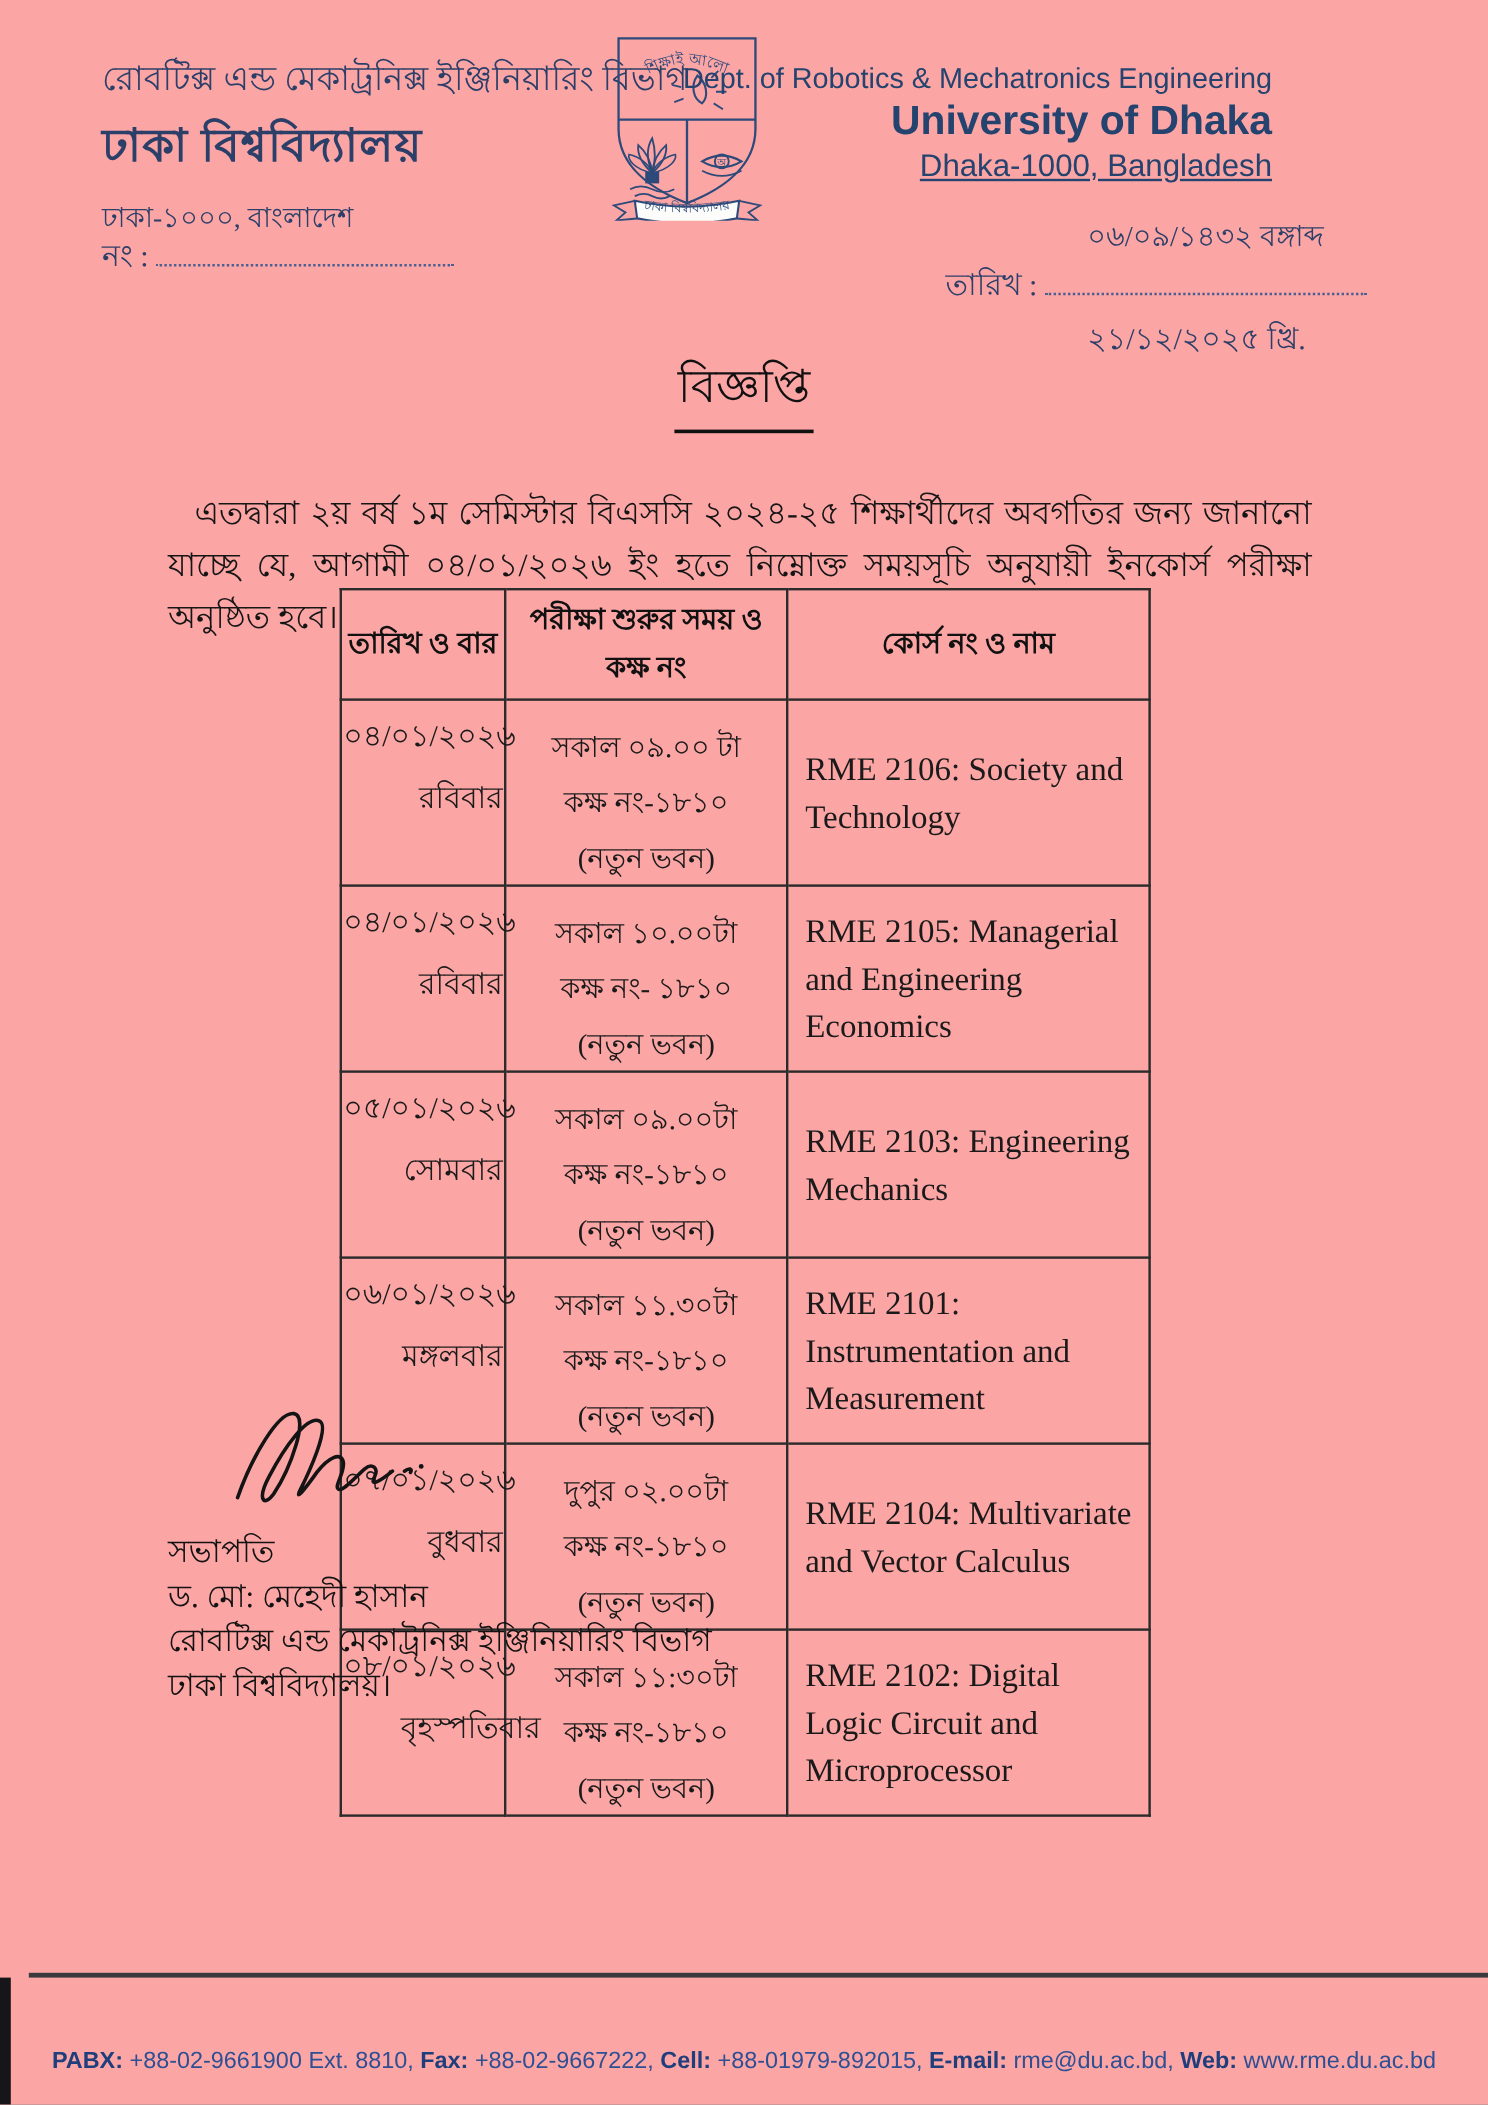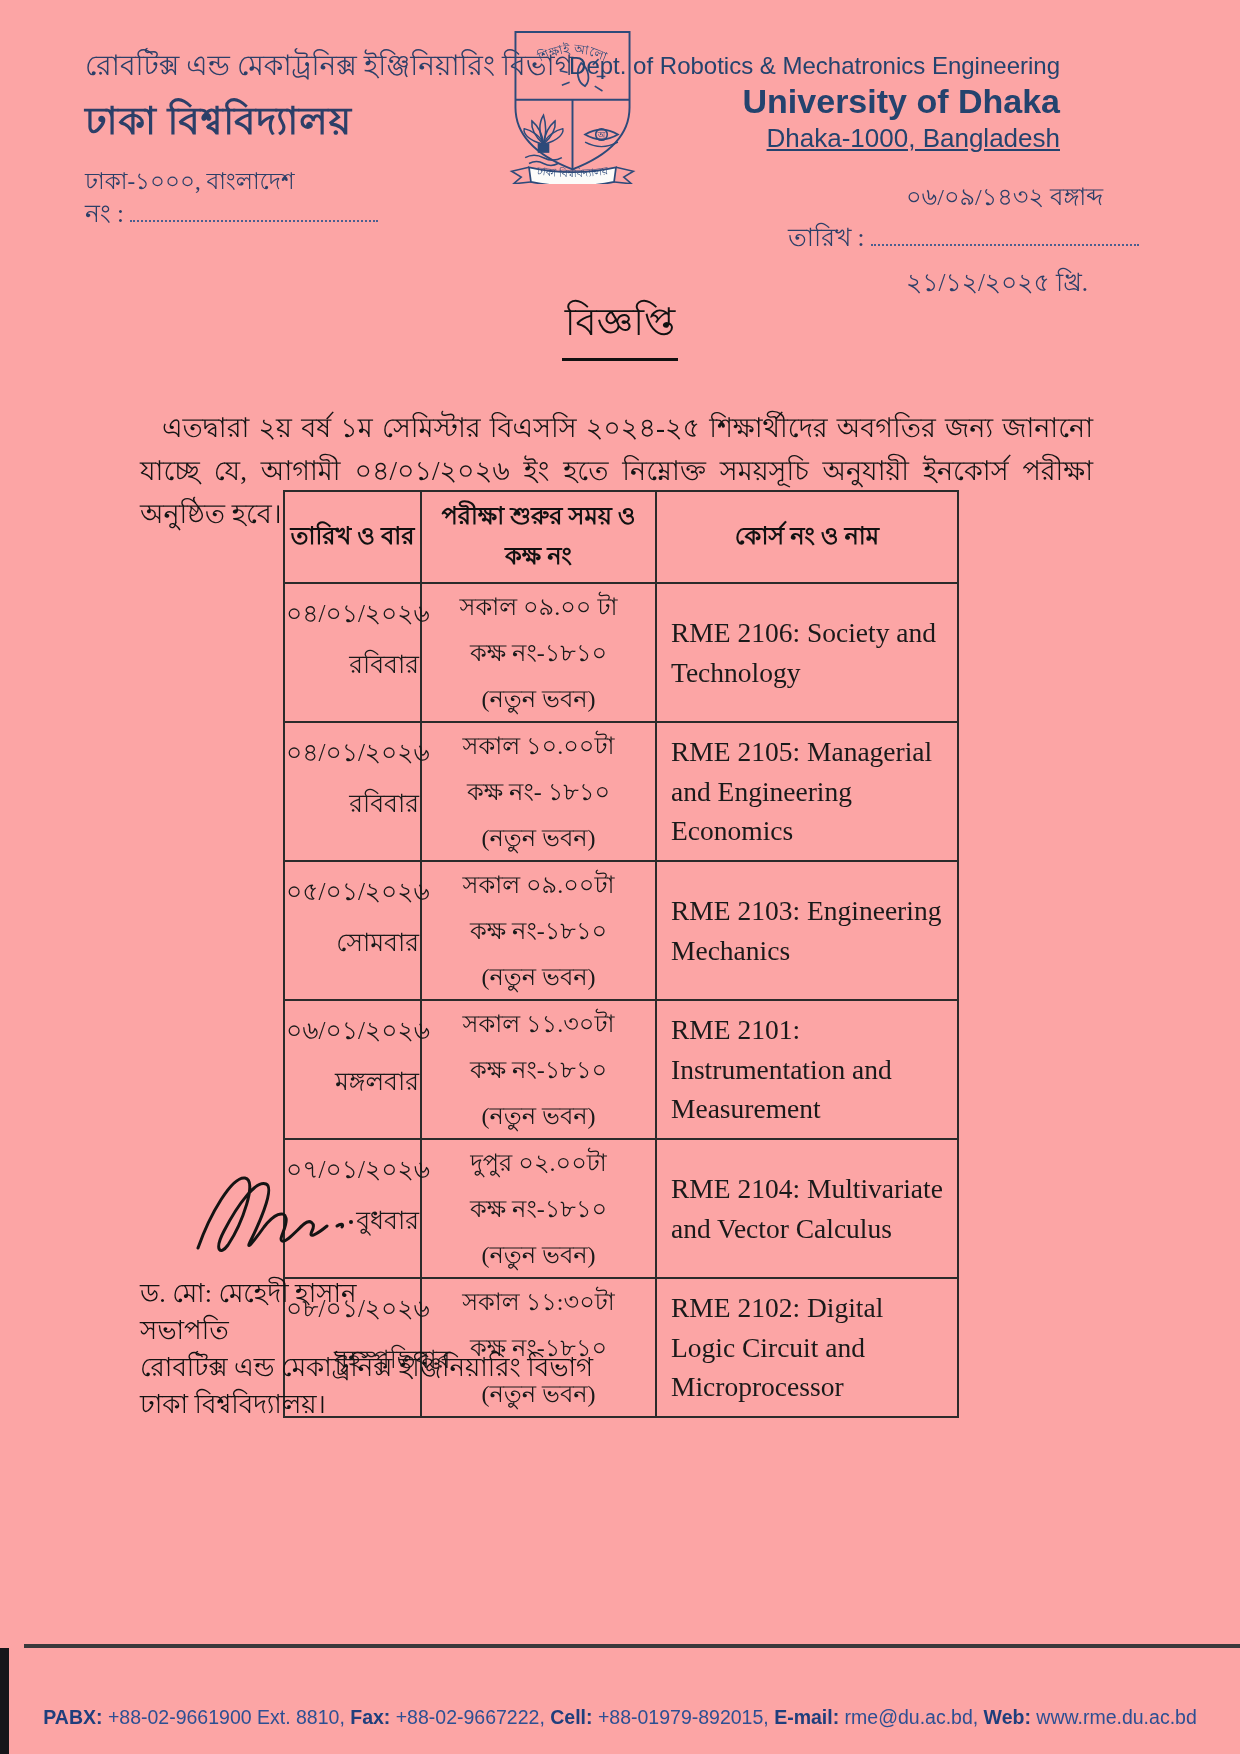--- a/index.html
+++ b/index.html
@@ -46,21 +46,21 @@
   
   table.schedule { position:absolute; left:283px; top:490px; width:674px;
                    border-collapse:collapse; table-layout:fixed; }
   table.schedule th, table.schedule td { border:2px solid #2b2b2b; }
   table.schedule th {
     font-size:24px; font-weight:bold; padding:5px 2px; text-align:center; color:#111;
   }
   col.c1 { width:137px; } col.c2 { width:235px; } col.c3 { width:302px; }
   td.cell-date { text-align:right; vertical-align:top; font-size:25px; padding-top:10px; height:118px; }
   td.cell-date .day { margin-top:8px;padding-left:48px; }
-  td.cell-time { text-align:center; vertical-align:top; font-size:24px; padding-top:4px; }
+  td.cell-time { text-align:center; vertical-align:top; font-size:24px; padding-top:20px; }
   td.cell-time div { margin-top:6px; }
   td.cell-time div:first-child { margin-top:0; }
   td.cell-course { vertical-align:middle; font-size:27.5px; padding:6px 8px 6px 14px;
                    line-height:1.45; font-family:"Liberation Serif", serif; }
 
   
   .signature-svg { position:absolute; left:188px; top:1168px; }
   .sig-block { position:absolute; left:140px; top:1276px; font-size:26px; line-height:1.42; color:#121212; }
 
   
@@ -241,22 +241,22 @@
   </tbody>
   </table>
 
   <svg class="signature-svg" width="185" height="100" viewBox="0 0 185 100" fill="none" stroke="#141414" stroke-width="3" stroke-linecap="round">
     <path d="M10,80 C22,46 44,8 57,10 C70,12 54,56 40,77 C32,88 26,82 36,63 C50,36 68,12 78,16 C88,20 68,62 62,74 C58,82 64,76 76,59 C86,46 96,42 98,50 C100,58 90,71 94,73 C98,75 108,63 116,56 C122,51 128,55 124,63 C120,71 128,67 139,58"></path>
     <path d="M149,58 C153,55 156,56 154,59"></path>
     <circle cx="163" cy="54" r="2" fill="#141414" stroke="none"></circle>
   </svg>
 
   <div class="sig-block">
+    <div>সভাপতি</div>
     <div>ড. মো: মেহেদী হাসান</div>
-    <div>সভাপতি</div>
     <div>রোবটিক্স এন্ড মেকাট্রনিক্স ইঞ্জিনিয়ারিং বিভাগ</div>
     <div>ঢাকা বিশ্ববিদ্যালয়।</div>
   </div>
 
   <div class="footer-rule"></div>
   <div class="footer-text"><span><b>PABX: </b>+88-02-9661900 Ext. 8810, </span><span><b>Fax: </b>+88-02-9667222, </span><span><b>Cell: </b>+88-01979-892015, </span><span><b>E-mail: </b>rme@du.ac.bd, </span><span><b>Web: </b>www.rme.du.ac.bd </span></div>
   <div class="scan-edge"></div>
 
 </div>
 

